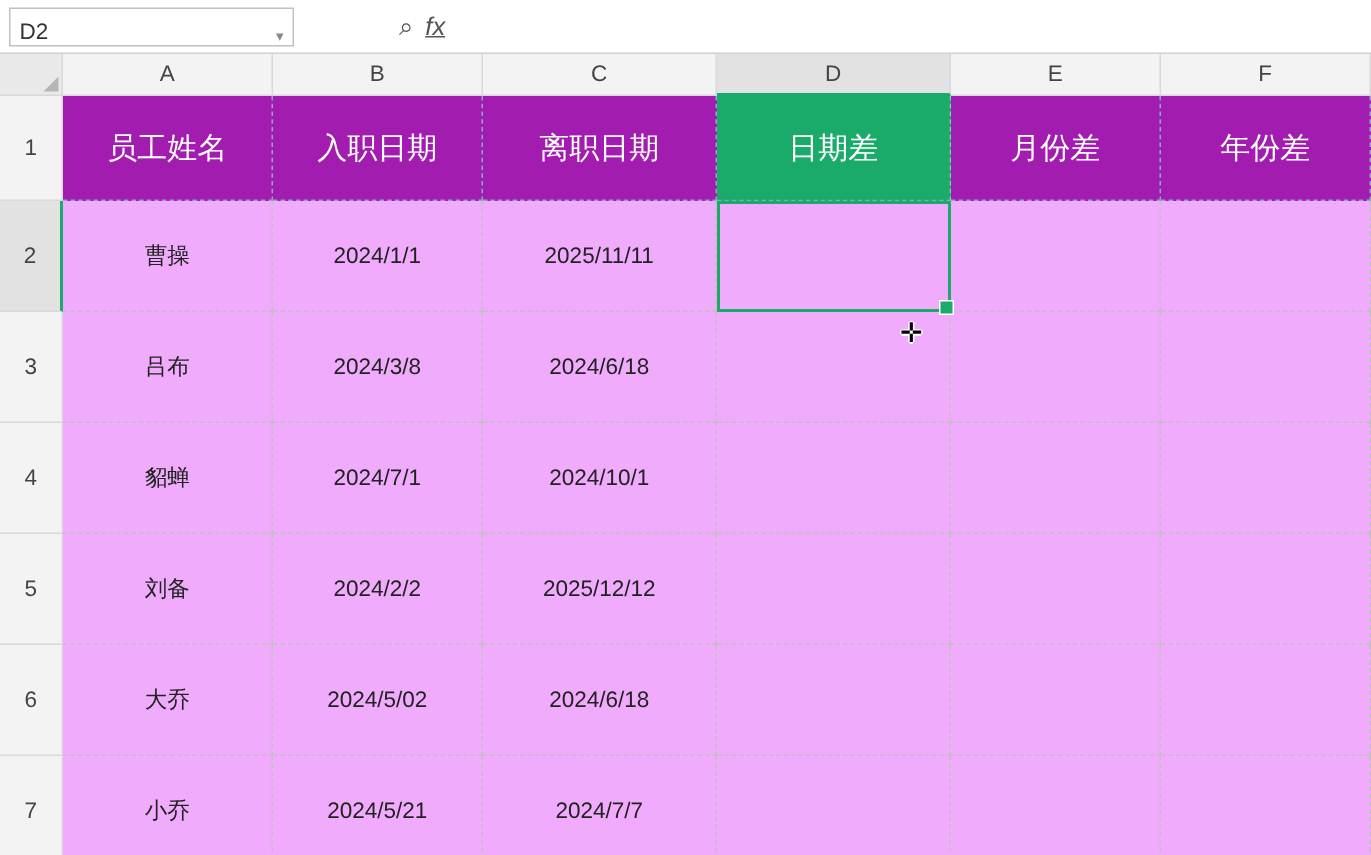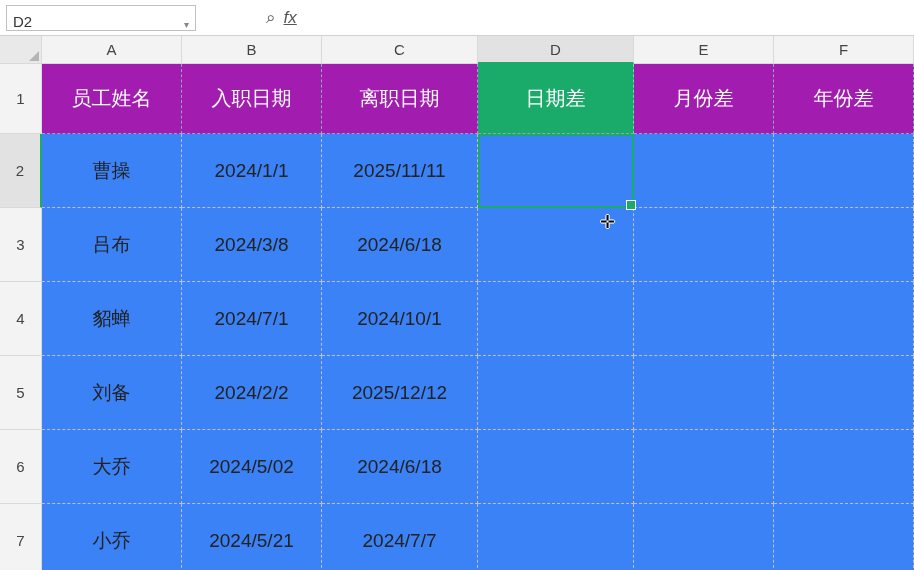--- a/index.html
+++ b/index.html
@@ -113,22 +113,22 @@
   }
 
   
   .cell {
     border-right: 1px dashed #bfbfbf;
     border-bottom: 1px dashed #bfbfbf;
     display: flex;
     align-items: center;
     justify-content: center;
     color: #222;
-    font-size: 19px;
-    background: #3b82f6;
+    font-size: 15px;
+    background: #f0abfc;
     position: relative;
   }
 
   
   .h-cell {
     background: #a21caf;
     color: #fff;
     font-size: 20px;
     font-weight: 400;
     border-right: 1px dashed #8ba8c6;

